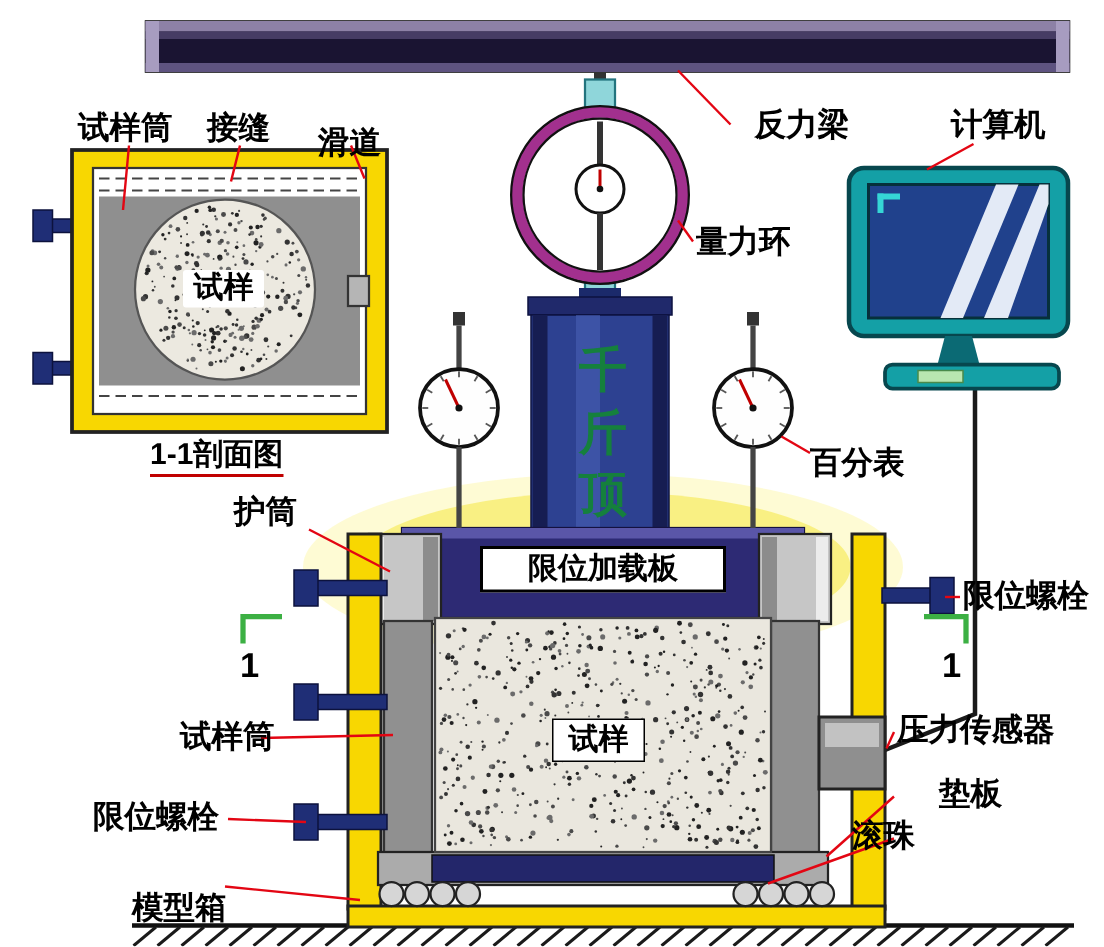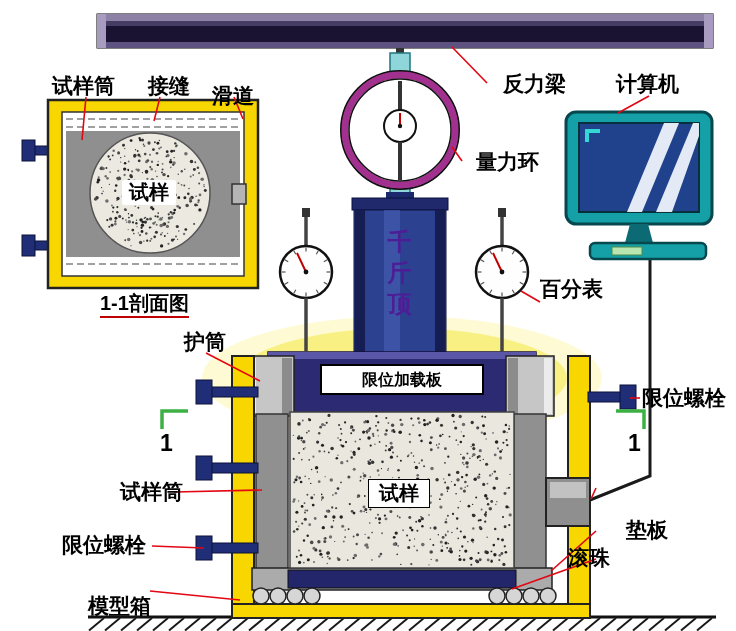--- a/index.html
+++ b/index.html
@@ -3,24 +3,24 @@
 <meta charset="utf-8">
 <style>
   html,body{margin:0;padding:0;background:#fff;}
   .stage{position:relative;width:736px;height:631px;background:#fff;overflow:hidden;
          font-family:"Liberation Sans","DejaVu Sans",sans-serif;}
   svg.layer{position:absolute;left:0;top:0;z-index:1;}
   .lbl{position:absolute;font-size:21px;font-weight:700;color:#000;white-space:nowrap;
        z-index:2;line-height:1.15;}
   .lbl-underline{font-size:20px;border-bottom:2.5px solid #c00000;padding-bottom:1px;}
   .lbl-pill{background:#fff;padding:1px 7px;border-radius:2px;font-size:20px;}
-  .v-lbl{width:27px;font-size:24px;color:#4c1d95;word-break:break-all;line-height:1.3;
+  .v-lbl{width:27px;font-size:32px;color:#15803d;word-break:break-all;line-height:1.3;
          text-align:center;white-space:normal;}
   .plate-lbl{width:160px;height:27px;line-height:27px;background:#fff;border:2px solid #000;
-             text-align:center;font-size:16px;white-space:nowrap;}
+             text-align:center;font-size:20px;white-space:nowrap;}
   .box-lbl{background:#fff;border:1.5px solid #000;padding:2px 10px;font-size:20px;}
   .mark-num{font-size:23px;}
 </style>
 </head>
 <body>
 
 <div class="stage">
 
 <svg class="layer" width="736" height="631" viewBox="0 0 736 631">
 
@@ -1081,33 +1081,34 @@
     <line x1="596" y1="559" x2="512" y2="589"></line>
   </g>
 
   <g stroke="#3cb043" stroke-width="3.5" fill="none">
     <polyline points="188,411 162,411 162,429"></polyline>
     <polyline points="616,411 644,411 644,429"></polyline>
   </g>
 </svg>
 
 <div class="lbl" style="left:52px;top:74px">试样筒</div>
-<div class="lbl" style="left:148px;top:74px">接缝</div>
+<div class="lbl" style="left:138px;top:74px">接缝</div>
 <div class="lbl" style="left:212px;top:84px">滑道</div>
 <div class="lbl" style="left:503px;top:72px">反力梁</div>
-<div class="lbl" style="left:616px;top:72px">计算机</div>
-<div class="lbl" style="left:476px;top:150px">量力环</div>
-<div class="lbl" style="left:540px;top:277px">百分表</div>
-<div class="lbl" style="left:184px;top:330px">护筒</div>
+<div class="lbl" style="left:634px;top:72px">计算机</div>
+<div class="lbl" style="left:464px;top:150px">量力环</div>
+<div class="lbl" style="left:540px;top:297px">百分表</div>
+<div class="lbl" style="left:156px;top:330px">护筒</div>
 <div class="lbl lbl-underline" style="left:100px;top:292px">1-1剖面图</div>
 <div class="lbl lbl-pill" style="left:122px;top:180px">试样</div>
 <div class="lbl v-lbl" style="left:386px;top:226px">千斤顶</div>
 <div class="lbl plate-lbl" style="left:320px;top:364px">限位加载板</div>
 <div class="lbl box-lbl" style="left:368px;top:479px">试样</div>
 <div class="lbl" style="left:642px;top:386px">限位螺栓</div>
+<div class="lbl" style="left:598px;top:475px">压力传感器</div>
 <div class="lbl" style="left:120px;top:480px">试样筒</div>
 <div class="lbl" style="left:62px;top:533px">限位螺栓</div>
 <div class="lbl" style="left:88px;top:594px">模型箱</div>
 <div class="lbl" style="left:626px;top:518px">垫板</div>
 <div class="lbl" style="left:568px;top:546px">滚珠</div>
 <div class="lbl mark-num" style="left:160px;top:430px">1</div>
 <div class="lbl mark-num" style="left:628px;top:430px">1</div>
 
 </div>
 

